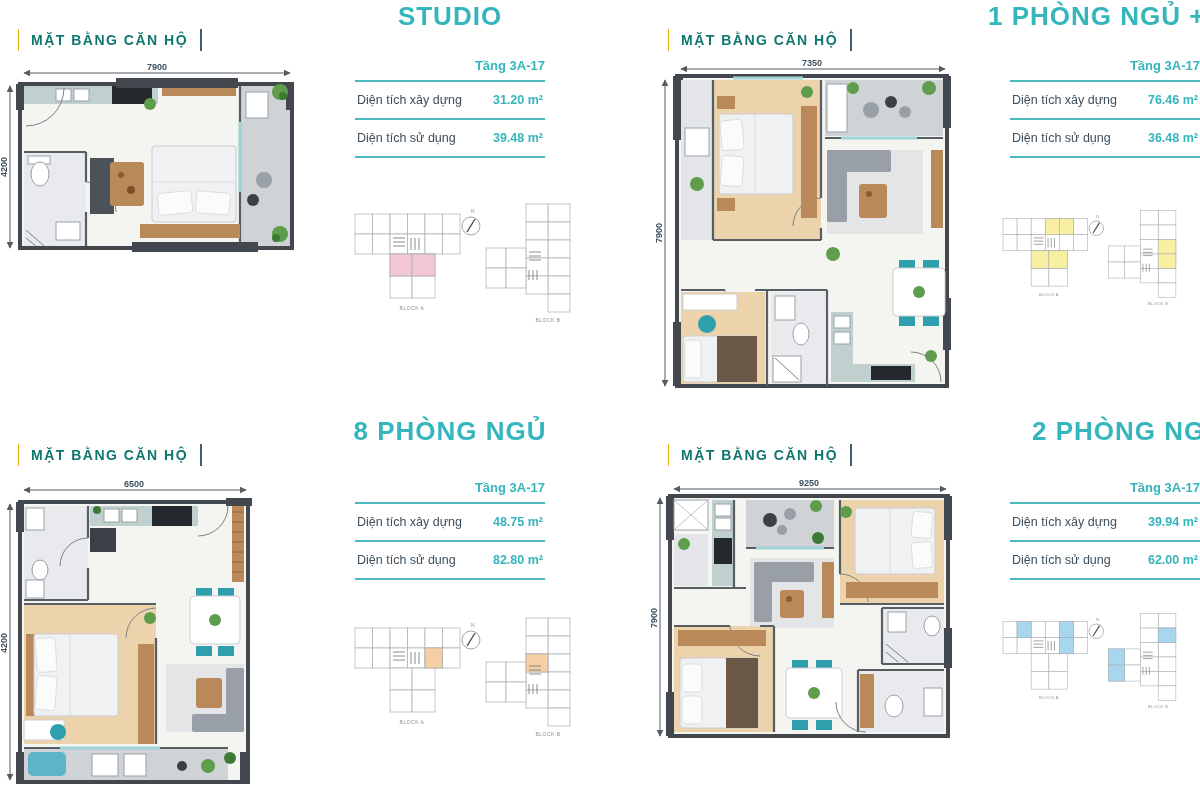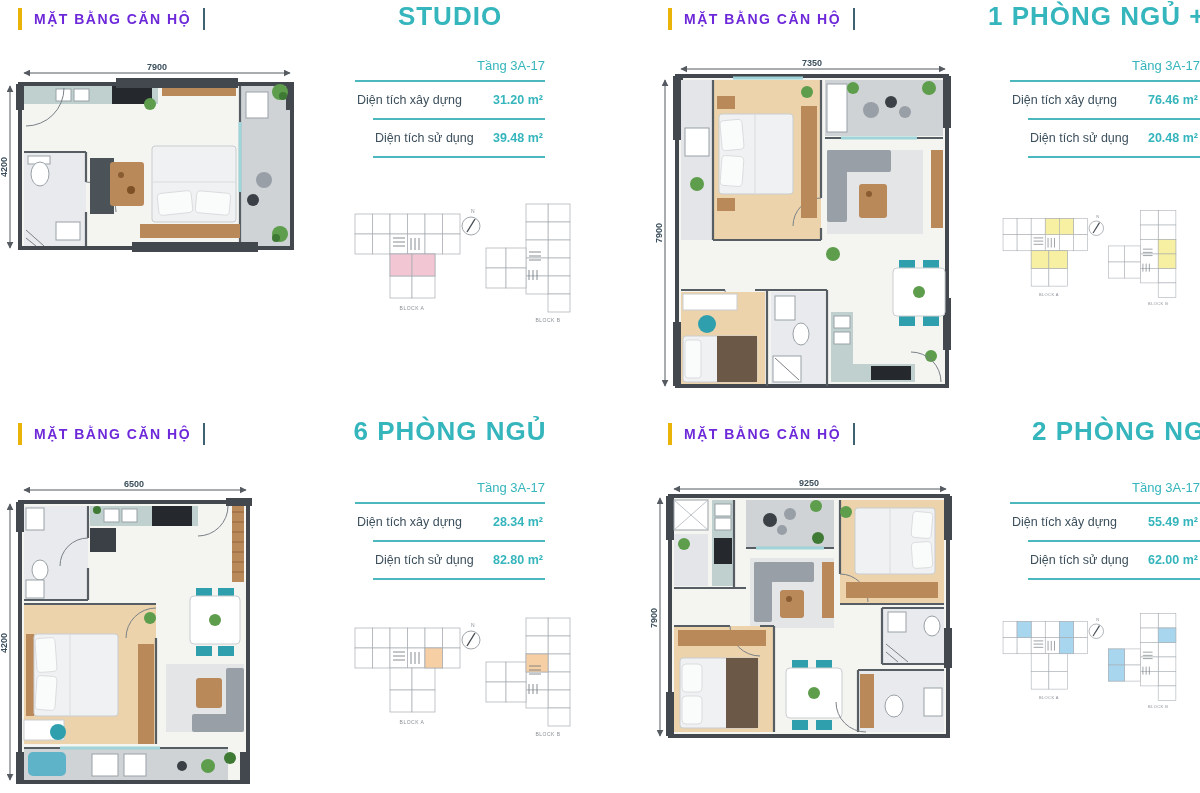--- a/index.html
+++ b/index.html
@@ -1,24 +1,24 @@
 <!DOCTYPE html>
 <html><head>
 <meta charset="utf-8">
 <style>
   html,body{margin:0;padding:0;}
   body{width:1200px;height:793px;background:#ffffff;position:relative;overflow:hidden;
        font-family:"Liberation Sans",sans-serif;}
-  .section-label{position:absolute;color:#6d28d9;font-size:14px;font-weight:bold;
-       letter-spacing:1.5px;padding:3px 12px;border-left:4px solid #eab308;border-right:2px solid #3f6273;}
+  .section-label{position:absolute;color:#0f766e;font-size:14px;font-weight:bold;
+       letter-spacing:1.5px;padding:3px 12px;border-left:1px solid #eab308;border-right:2px solid #3f6273;margin-top:21px;}
   .unit-title{position:absolute;color:#35b5bc;font-size:26px;font-weight:bold;letter-spacing:1px;white-space:nowrap;}
   .spec-table{position:absolute;width:190px;font-size:12.5px;}
-  .spec-floor{text-align:right;color:#35b5bc;font-weight:normal;padding-bottom:7px;font-size:13px;}
+  .spec-floor{text-align:right;color:#35b5bc;font-weight:bold;padding-bottom:7px;font-size:13px;}
   .spec-row{display:flex;justify-content:space-between;border-top:2px solid #4cb8bd;padding:11px 2px 11px 2px;align-items:flex-end;}
-  .spec-row.last{border-bottom:2px solid #4cb8bd;margin-left:18px;}
+  .spec-row.last{border-bottom:2px solid #4cb8bd;}
   .spec-label{color:#3c4f5c;}
   .spec-value{color:#35b5bc;font-weight:bold;}
   svg.plan{position:absolute;}
   .wallblk{fill:#42484e;}
   .iwall{stroke:#565d63;stroke-width:2.2;fill:none;}
   .floor{fill:#f4f4f1;}
   .wood{fill:#ecd3ab;}
   .woodf{fill:#b9895a;}
   .tile{fill:#cfd3d6;}
   .bath{fill:#e8eaed;}
@@ -172,21 +172,21 @@
 <div class="unit-title" style="left:988px;top:1px">1 PHÒNG NGỦ +</div>
 
 <div class="spec-table" style="left:1010px;top:58px">
   <div class="spec-floor">Tầng 3A-17</div>
   <div class="spec-row">
     <span class="spec-label">Diện tích xây dựng</span>
     <span class="spec-value">76.46 m²</span>
   </div>
   <div class="spec-row last">
     <span class="spec-label">Diện tích sử dụng</span>
-    <span class="spec-value">20.48 m²</span>
+    <span class="spec-value">36.48 m²</span>
   </div>
 </div>
 
 <svg class="plan" style="left:655px;top:58px" width="300" height="338" viewBox="0 0 300 338">
   <text class="dimtext" text-anchor="middle" x="157" y="8">7350</text>
   <line x1="26" y1="11" x2="290" y2="11" class="dimline" marker-start="url(#arr)" marker-end="url(#arr)"></line>
   <text class="dimtext" text-anchor="middle" transform="translate(7 175) rotate(-90)">7900</text>
   <line x1="10" y1="22" x2="10" y2="328" class="dimline" marker-start="url(#arr)" marker-end="url(#arr)"></line>
   <g>
     <rect x="22" y="18" width="270" height="310" class="floor" stroke="#42484e" stroke-width="4"></rect>
@@ -309,27 +309,27 @@
       <rect x="141" y="70" width="20" height="20" class="cell"></rect>
       <rect x="161" y="70" width="20" height="20" class="cell"></rect>
     <rect x="203" y="42" width="22" height="18" class="hcell" fill="#f7f0a2"></rect>
     <rect x="203" y="60" width="22" height="18" class="hcell" fill="#f7f0a2"></rect>
     <path d="M184,54 h12 M184,58 h12 M184,62 h12 M184,72 v10 M188,72 v10 M192,72 v10" class="core"></path>
     <text class="blocktext" text-anchor="middle" x="203" y="124">BLOCK B</text>
   </g>
 </svg>
 
 <div class="section-label" style="left:18px;top:423px">MẶT BẰNG CĂN HỘ</div>
-<div class="unit-title" style="left:330px;top:416px;width:240px;text-align:center">6 PHÒNG NGỦ</div>
+<div class="unit-title" style="left:330px;top:416px;width:240px;text-align:center">8 PHÒNG NGỦ</div>
 
 <div class="spec-table" style="left:355px;top:480px">
   <div class="spec-floor">Tầng 3A-17</div>
   <div class="spec-row">
     <span class="spec-label">Diện tích xây dựng</span>
-    <span class="spec-value">28.34 m²</span>
+    <span class="spec-value">48.75 m²</span>
   </div>
   <div class="spec-row last">
     <span class="spec-label">Diện tích sử dụng</span>
     <span class="spec-value">82.80 m²</span>
   </div>
 </div>
 
 <svg class="plan" style="left:0;top:478px" width="260" height="315" viewBox="0 0 260 315">
   <text class="dimtext" text-anchor="middle" x="134" y="9">6500</text>
   <line x1="24" y1="12" x2="246" y2="12" class="dimline" marker-start="url(#arr)" marker-end="url(#arr)"></line>
@@ -445,21 +445,21 @@
   </g>
 </svg>
 
 <div class="section-label" style="left:668px;top:423px">MẶT BẰNG CĂN HỘ</div>
 <div class="unit-title" style="left:1021px;top:416px;width:215px;text-align:center">2 PHÒNG NGỦ</div>
 
 <div class="spec-table" style="left:1010px;top:480px">
   <div class="spec-floor">Tầng 3A-17</div>
   <div class="spec-row">
     <span class="spec-label">Diện tích xây dựng</span>
-    <span class="spec-value">55.49 m²</span>
+    <span class="spec-value">39.94 m²</span>
   </div>
   <div class="spec-row last">
     <span class="spec-label">Diện tích sử dụng</span>
     <span class="spec-value">62.00 m²</span>
   </div>
 </div>
 
 <svg class="plan" style="left:650px;top:478px" width="310" height="272" viewBox="0 0 310 272">
   <text class="dimtext" text-anchor="middle" x="159" y="8">9250</text>
   <line x1="24" y1="11" x2="296" y2="11" class="dimline" marker-start="url(#arr)" marker-end="url(#arr)"></line>

